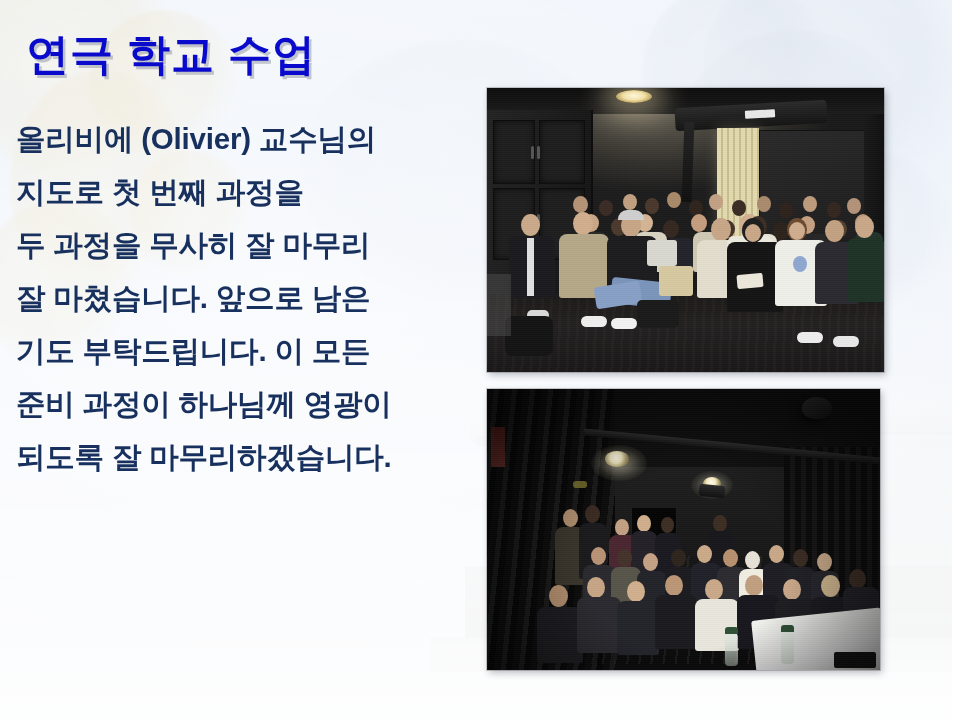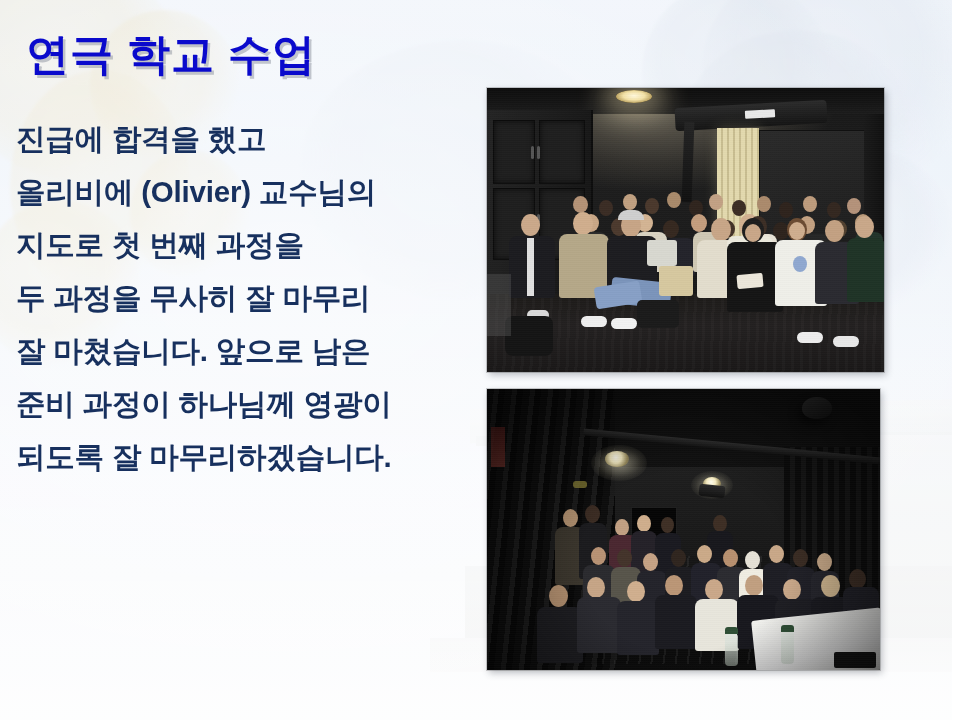--- a/index.html
+++ b/index.html
@@ -383,25 +383,25 @@
     <div class="bg-foliage cool fol-j"></div>
 
     <div class="bg-veil"></div>
   </div>
 
   <div class="text-col">
 
     <div class="slide-title">연극 학교 수업</div>
 
     <div class="body-block">
-      <div class="body-line">진급에 합격을 했고</div>
       <div class="body-line">올리비에 (Olivier) 교수님의</div>
       <div class="body-line">지도로 첫 번째 과정을</div>
       <div class="body-line">두 과정을 무사히 잘 마무리</div>
       <div class="body-line">잘 마쳤습니다. 앞으로 남은</div>
+      <div class="body-line">기도 부탁드립니다. 이 모든</div>
       <div class="body-line">준비 과정이 하나님께 영광이</div>
       <div class="body-line">되도록 잘 마무리하겠습니다.</div>
     </div>
   </div>
 
   <div class="photo photo-top">
     <div class="t-wall ph"></div>
     <div class="t-ceiling ph"></div>
     <div class="t-lamp ph"></div>
     <div class="t-duct ph"></div>

